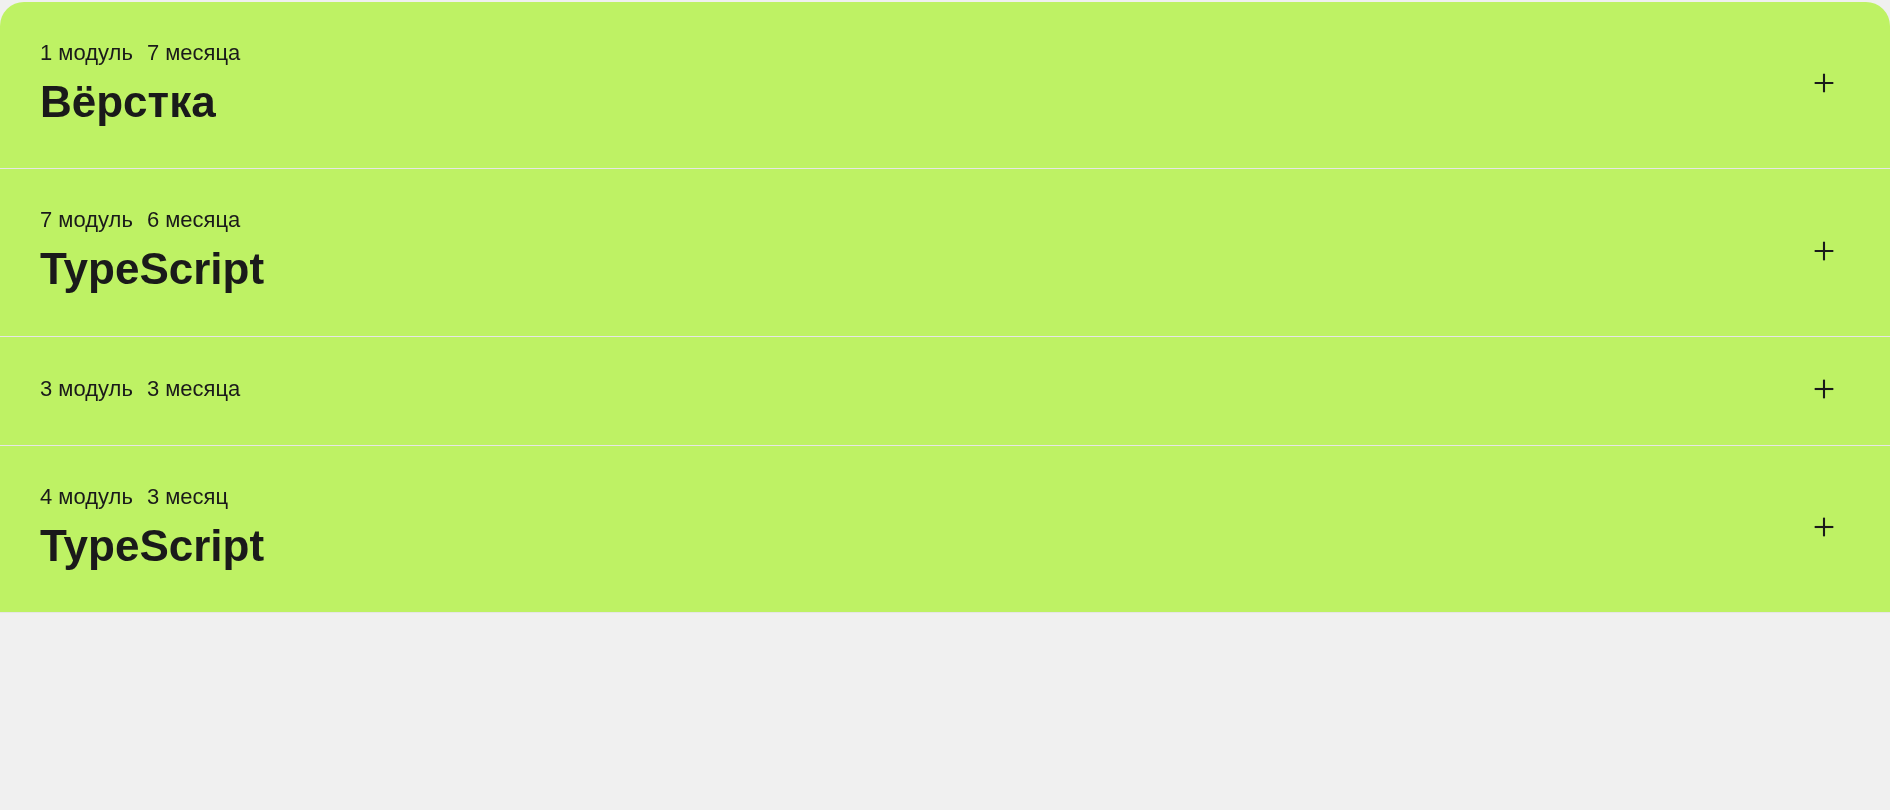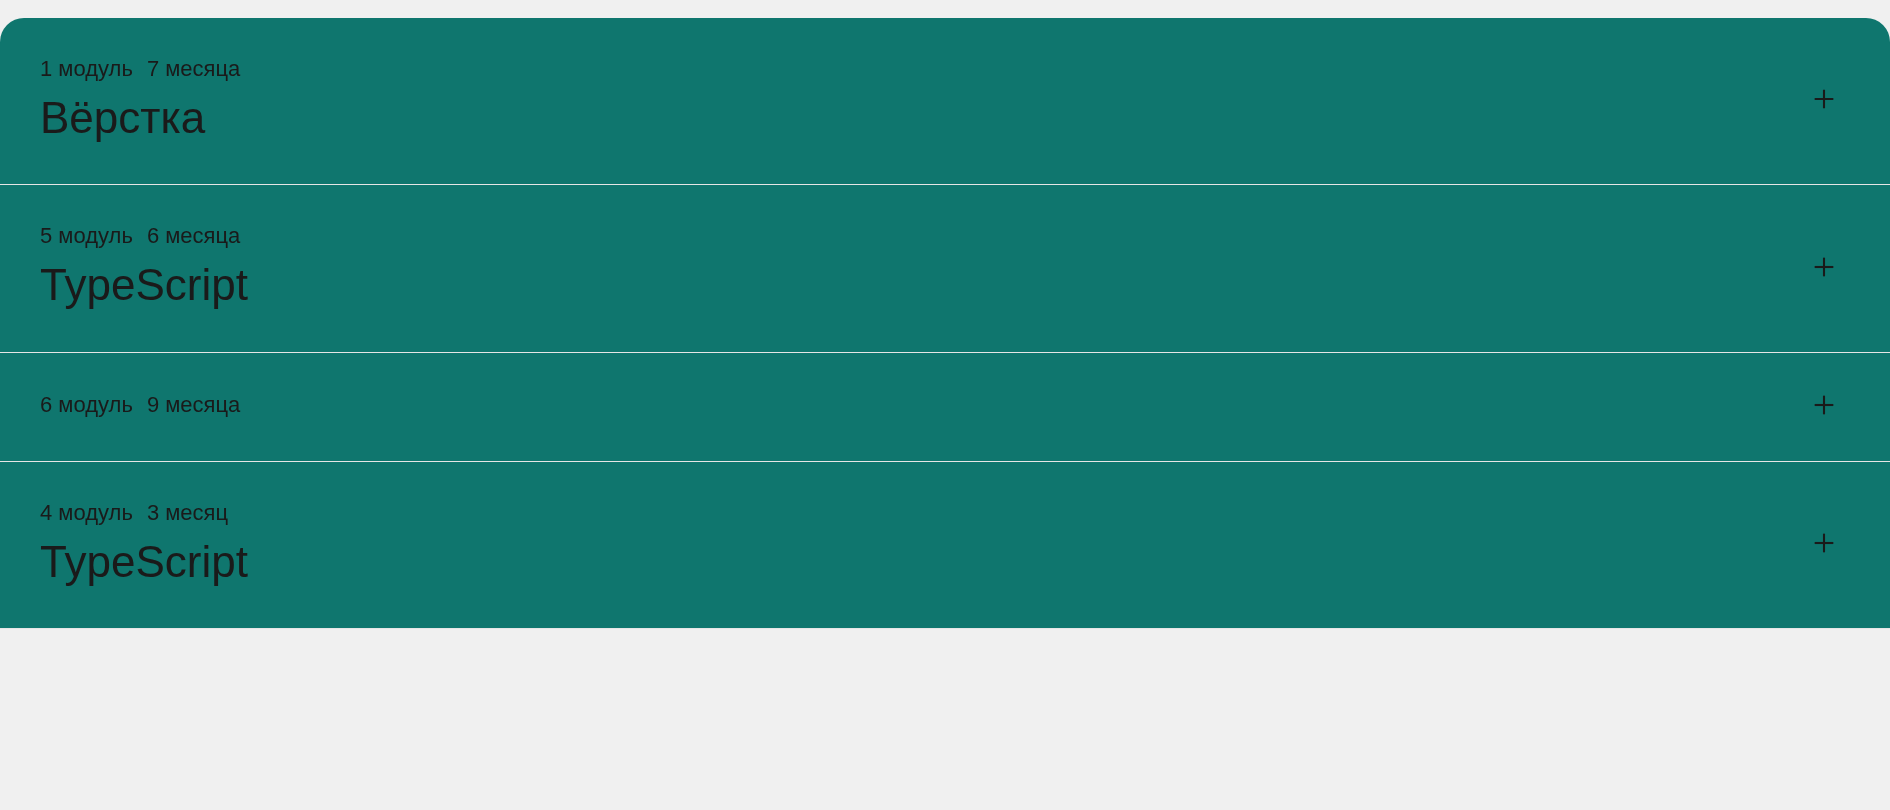--- a/index.html
+++ b/index.html
@@ -6,23 +6,23 @@
       margin: 0;
       padding: 0;
       box-sizing: border-box;
     }
     body {
       font-family: -apple-system, BlinkMacSystemFont, "Segoe UI", Helvetica, Arial, sans-serif;
       background: #f0f0f0;
       width: 1890px;
     }
     .container {
-      background: #0f766e;
+      background: #bef264;
       border-radius: 24px 24px 0 0;
-      margin-top: 18px;
+      margin-top: 2px;
       overflow: hidden;
     }
     .module-row {
       display: flex;
       align-items: center;
       justify-content: space-between;
       padding: 38px 52px 42px 40px;
       border-bottom: 1px solid #e6e6e6;
       cursor: pointer;
     }
@@ -36,21 +36,21 @@
     }
     .module-meta {
       display: flex;
       gap: 14px;
       font-size: 22px;
       font-weight: 400;
       color: #1a1a1a;
     }
     .module-title {
       font-size: 44px;
-      font-weight: 400;
+      font-weight: 700;
       color: #1a1a1a;
       line-height: 1.1;
     }
     .expand-icon {
       width: 28px;
       height: 28px;
       display: flex;
       align-items: center;
       justify-content: center;
       flex-shrink: 0;
@@ -77,38 +77,38 @@
       <svg viewBox="0 0 24 24" fill="none" stroke="#1a1a1a" stroke-width="1.8">
         <line x1="12" y1="4" x2="12" y2="20"></line>
         <line x1="4" y1="12" x2="20" y2="12"></line>
       </svg>
     </div>
   </div>
 
   <div class="module-row">
     <div class="module-content">
       <div class="module-meta">
-        <span>5 модуль</span>
+        <span>7 модуль</span>
         <span>6 месяца</span>
       </div>
       <div class="module-title">TypeScript</div>
     </div>
     <div class="expand-icon">
       <svg viewBox="0 0 24 24" fill="none" stroke="#1a1a1a" stroke-width="1.8">
         <line x1="12" y1="4" x2="12" y2="20"></line>
         <line x1="4" y1="12" x2="20" y2="12"></line>
       </svg>
     </div>
   </div>
 
   <div class="module-row">
     <div class="module-content">
       <div class="module-meta">
-        <span>6 модуль</span>
-        <span>9 месяца</span>
+        <span>3 модуль</span>
+        <span>3 месяца</span>
       </div>
     </div>
     <div class="expand-icon">
       <svg viewBox="0 0 24 24" fill="none" stroke="#1a1a1a" stroke-width="1.8">
         <line x1="12" y1="4" x2="12" y2="20"></line>
         <line x1="4" y1="12" x2="20" y2="12"></line>
       </svg>
     </div>
   </div>
 

